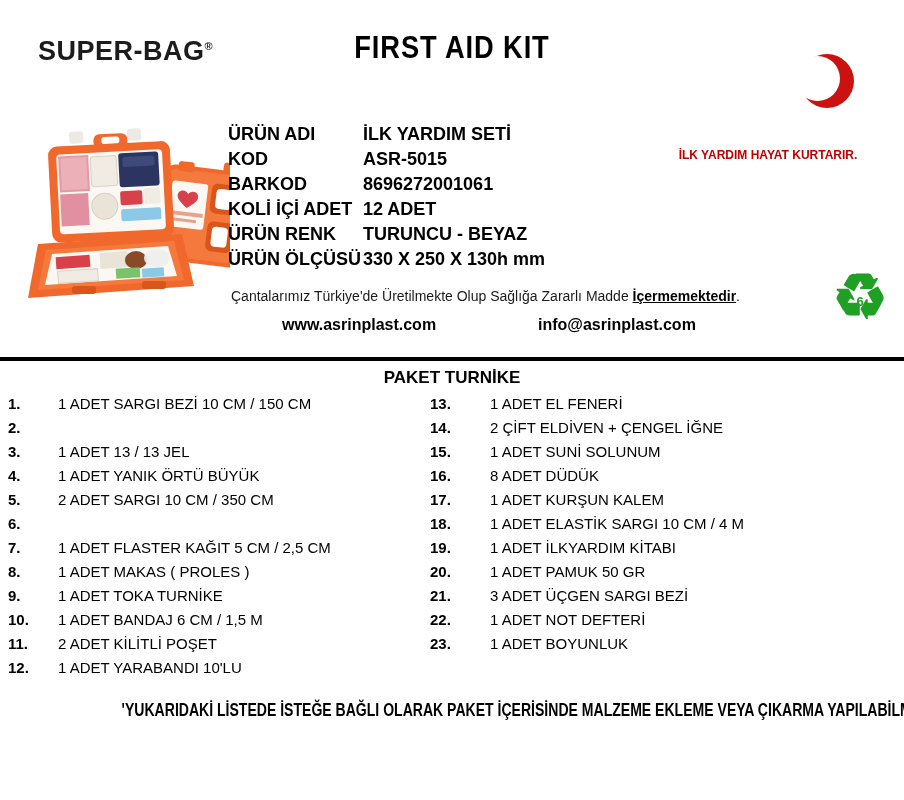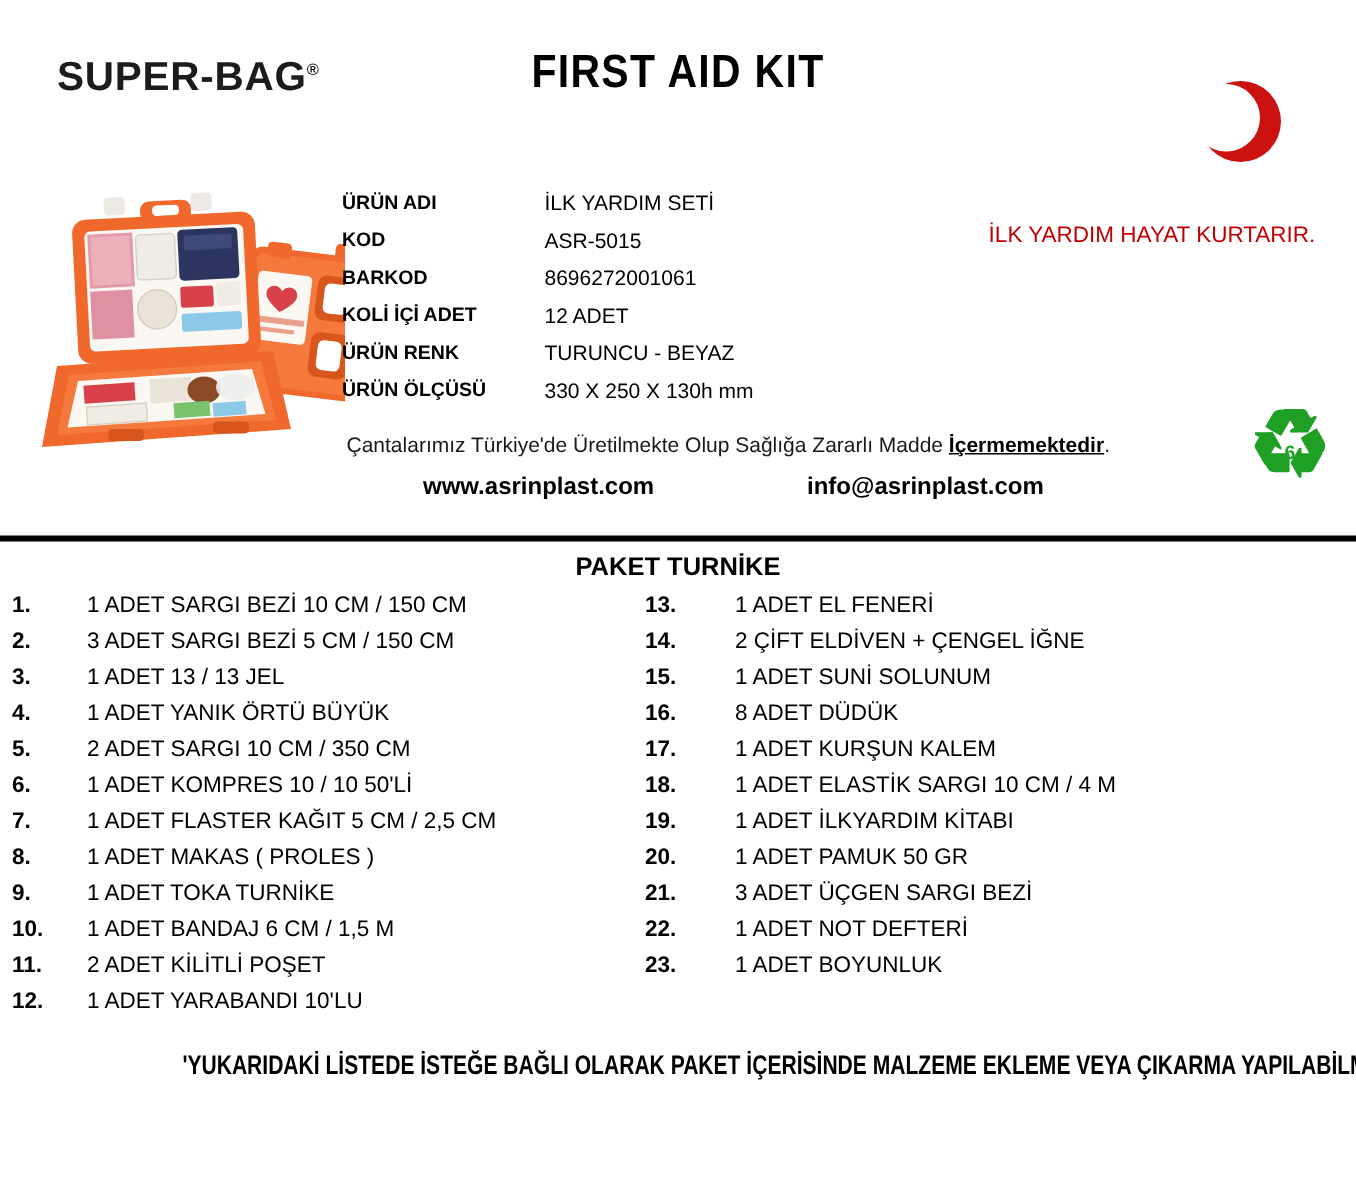--- a/index.html
+++ b/index.html
@@ -20,25 +20,25 @@
   .title span {
     display:inline-block; font-size:31px; font-weight:bold; letter-spacing:1px;
     transform:scaleX(0.88); transform-origin:center;
   }
   .crescent { position:absolute; left:790px; top:50px; width:72px; height:64px; }
   
   .photo { position:absolute; left:12px; top:126px; width:218px; height:185px; }
   
   .details { position:absolute; left:228px; top:122px; width:400px; }
   .d-row { display:flex; height:25px; align-items:center; }
-  .d-label { width:135px; font-weight:bold; font-size:13px; white-space:nowrap; }
-  .d-value { font-weight:normal; font-size:14px; white-space:nowrap; }
+  .d-label { width:135px; font-weight:bold; font-size:18px; white-space:nowrap; }
+  .d-value { font-weight:bold; font-size:18px; white-space:nowrap; }
   .slogan {
     position:absolute; right:6px; top:148px; width:260px; text-align:center;
-    color:#C00000; font-weight:normal; font-size:15px; white-space:nowrap;
+    color:#C00000; font-weight:bold; font-size:12px; white-space:nowrap;
   }
   
   .info-line {
     position:absolute; left:231px; top:288px; width:600px;
     font-size:14px; color:#1a1a1a; white-space:nowrap;
   }
   .info-line b { text-decoration:underline; color:#000; }
   .website { position:absolute; left:282px; top:316px; font-size:16px; font-weight:bold; }
   .email   { position:absolute; left:538px; top:316px; font-size:16px; font-weight:bold; }
   .recycle { position:absolute; left:827px; top:258px; width:66px; height:82px; text-align:center; }
@@ -180,37 +180,35 @@
   <div class="rule"></div>
   <div class="pkg-heading">PAKET TURNİKE</div>
 
   <div class="pkg-col left">
     <div class="pkg-row">
         <span class="pkg-num">1.</span>
         <span class="pkg-text">1 ADET SARGI BEZİ 10 CM / 150 CM</span>
       </div>
     <div class="pkg-row">
         <span class="pkg-num">2.</span>
-        <span class="pkg-text">3 ADET SARGI BEZİ 5 CM / 150 CM</span>
       </div>
     <div class="pkg-row">
         <span class="pkg-num">3.</span>
         <span class="pkg-text">1 ADET 13 / 13 JEL</span>
       </div>
     <div class="pkg-row">
         <span class="pkg-num">4.</span>
         <span class="pkg-text">1 ADET YANIK ÖRTÜ BÜYÜK</span>
       </div>
     <div class="pkg-row">
         <span class="pkg-num">5.</span>
         <span class="pkg-text">2 ADET SARGI 10 CM / 350 CM</span>
       </div>
     <div class="pkg-row">
         <span class="pkg-num">6.</span>
-        <span class="pkg-text">1 ADET KOMPRES 10 / 10 50'Lİ</span>
       </div>
     <div class="pkg-row">
         <span class="pkg-num">7.</span>
         <span class="pkg-text">1 ADET FLASTER KAĞIT 5 CM / 2,5 CM</span>
       </div>
     <div class="pkg-row">
         <span class="pkg-num">8.</span>
         <span class="pkg-text">1 ADET MAKAS ( PROLES )</span>
       </div>
     <div class="pkg-row">

